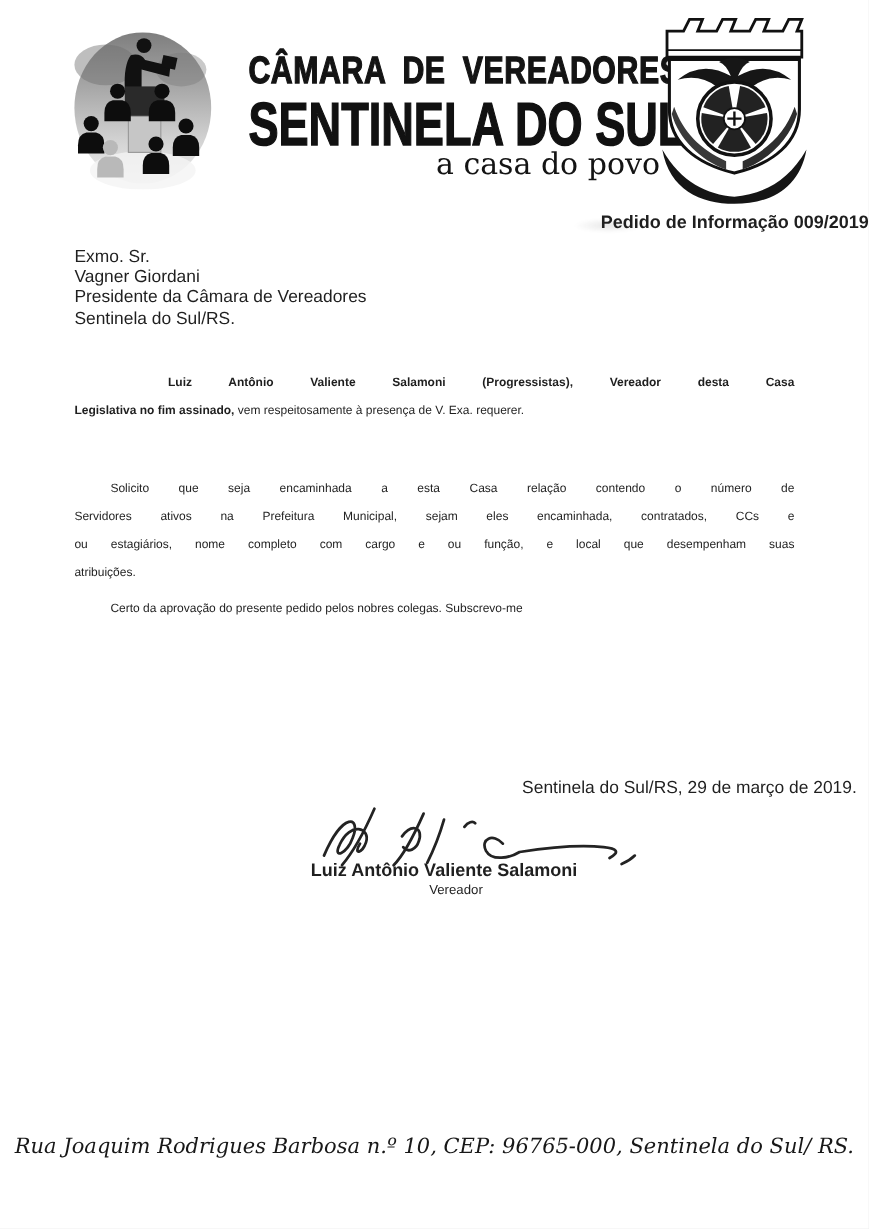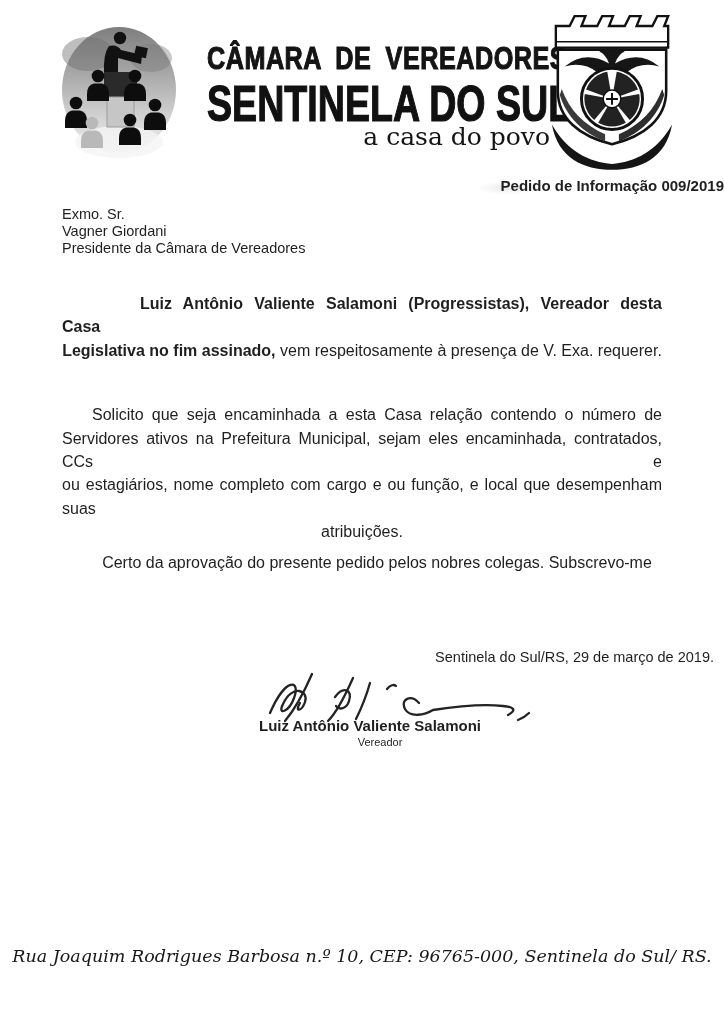--- a/index.html
+++ b/index.html
@@ -16,22 +16,22 @@
            letter-spacing:0;-webkit-text-stroke:1.1px #111;transform:scale(.80,1.08);
            transform-origin:left top;color:#111;}
   .h-line3{position:absolute;right:2px;top:82px;width:100%;text-align:right;
            font-family:"DejaVu Serif",serif;font-weight:400;font-size:25px;color:#141414;}
   
   .doc-title{position:absolute;left:0;top:177px;width:724px;text-align:right;
              font-size:15px;font-weight:700;}
   .smudge{position:absolute;left:478px;top:182px;width:58px;height:12px;border-radius:50%;
           background:radial-gradient(closest-side,rgba(60,60,60,.12),rgba(60,60,60,0));filter:blur(1px);}
   .recipient{position:absolute;left:62px;top:206px;font-size:14.5px;line-height:17.2px;}
-  .body-copy{position:absolute;left:62px;top:292px;width:600px;font-size:16px;}
-  .para .line{line-height:23.4px;text-align:center;}
+  .body-copy{position:absolute;left:62px;top:308px;width:600px;font-size:10px;}
+  .para .line{line-height:23.4px;}
   .para .line.just{text-align:justify;text-align-last:justify;}
   .para:nth-child(1){margin-bottom:41px;}
   .para:nth-child(2){margin-bottom:7px;}
   .para:nth-child(3){margin-bottom:35px;}
   .dateline{position:absolute;left:0;top:649px;width:714px;text-align:right;font-size:14.5px;}
   
   .sig-svg{position:absolute;left:256px;top:668px;}
   .sig-name{position:absolute;left:8px;top:717px;width:724px;text-align:center;
             font-size:15px;font-weight:700;}
   .sig-role{position:absolute;left:0;top:736px;width:724px;text-align:center;font-size:11px;padding-left:18px;}
@@ -118,20 +118,21 @@
     <path d="M6,114 C22,142 44,152 67,154 C90,152 112,142 128,114 C122,148 96,160 67,160 C38,160 12,148 6,114 Z" fill="#151515"></path>
   </svg>
 
   <div class="doc-title">Pedido de Informação 009/2019</div>
   <div class="smudge"></div>
 
   <div class="recipient">
     <div>Exmo. Sr.</div>
     <div>Vagner Giordani</div>
     <div>Presidente da Câmara de Vereadores</div>
+    <div>Sentinela do Sul/RS.</div>
   </div>
 
   <div class="body-copy">
       <div class="para">
         <div class="line just" style="text-indent: 78px;"><b>Luiz Antônio Valiente Salamoni (Progressistas), Vereador desta Casa</b></div>
         <div class="line"><b>Legislativa no fim assinado,</b><span> vem respeitosamente à presença de V. Exa. requerer.</span></div>
       </div>
       <div class="para">
         <div class="line just" style="text-indent: 30px;"><span>Solicito que seja encaminhada a esta Casa relação contendo o número de</span></div>
         <div class="line just"><span>Servidores ativos na Prefeitura Municipal, sejam eles encaminhada, contratados, CCs e</span></div>

